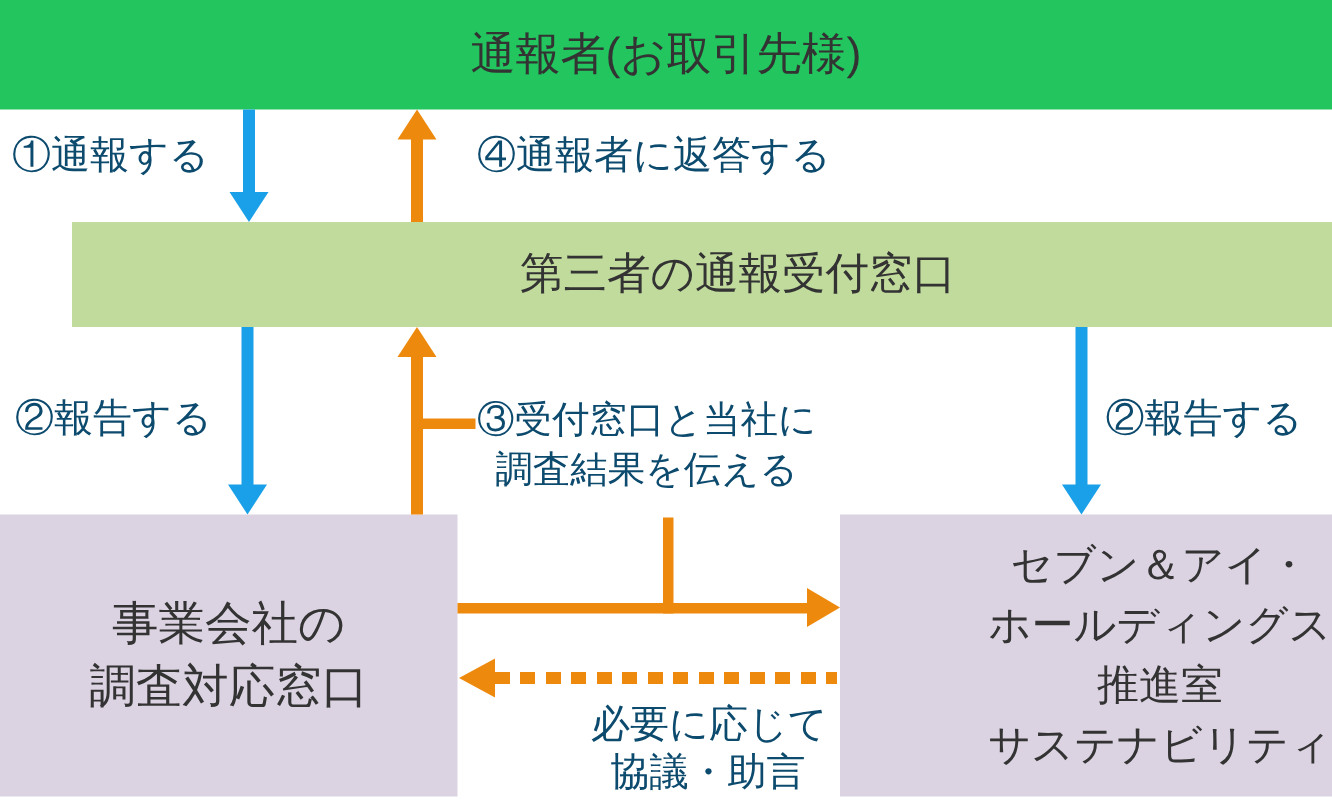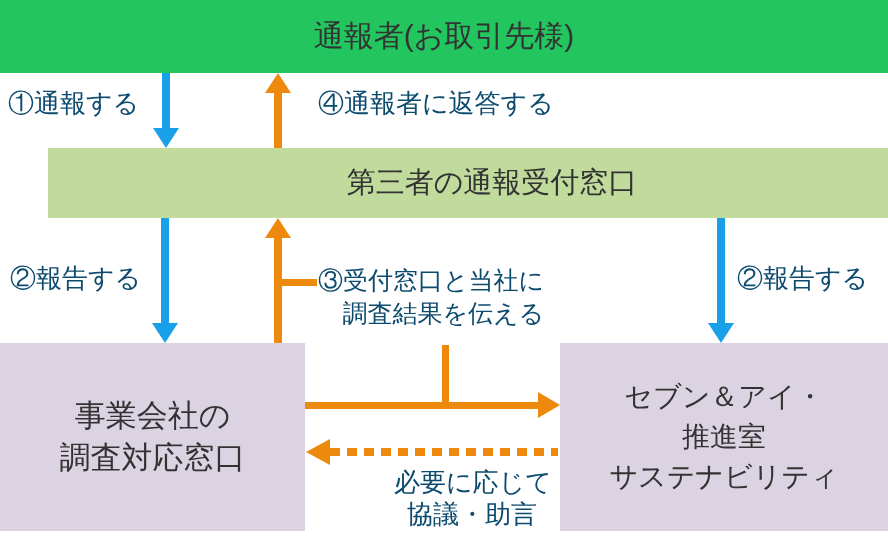--- a/index.html
+++ b/index.html
@@ -8,21 +8,21 @@
     background:#ffffff; font-family:"Liberation Sans", sans-serif; color:#333333;
   }
   
   .band, .box {
     position:absolute; display:flex; align-items:center; justify-content:center;
     text-align:center; color:#333333;
   }
   .band-reporter   { left:0; top:0;   width:888px; height:73px;  background:#22c55e; font-size:30px; }
   .band-reception  { left:0; top:148px; width:888px; height:70px; background:#C0DB9C; font-size:29px;margin-left:48px; }
   .box-left  { left:0;     top:343px; width:305px; height:188px; background:#DCD3E2; font-size:31px; line-height:42px;justify-content:center; }
-  .box-right { left:560px; top:343px; width:328px; height:188px; background:#DCD3E2; font-size:28px; line-height:40px; }
+  .box-right { left:560px; top:343px; width:328px; height:188px; background:#DCD3E2; font-size:28px; line-height:40px;justify-content:flex-end; }
   .box .line { display:block; }
 
   
   .v-arrow { position:absolute; width:26px; }
   .v-arrow .shaft { position:absolute; left:9px; width:8px; }
   .v-arrow .head  { position:absolute; left:0; width:0; height:0;
                     border-left:13px solid transparent; border-right:13px solid transparent; }
   .v-arrow.down .shaft { top:0; bottom:18px; }
   .v-arrow.down .head  { bottom:0; border-top:20px solid; }
   .v-arrow.up .shaft   { top:18px; bottom:0; }
@@ -52,21 +52,21 @@
                   border-top:13px solid transparent; border-bottom:13px solid transparent;
                   border-right:24px solid #ED8A0E; }
 
   
   .lbl { position:absolute; font-size:26px; white-space:nowrap; color:#0c4a6e; }
   .lbl-step1  { left:8px;   top:86px; }
   .lbl-step4  { left:318px; top:86px; }
   .lbl-step2L { left:10px;  top:261px; }
   .lbl-step2R { left:737px; top:261px; }
   .lbl-step3  { left:318px; top:264px; font-size:25px; line-height:33px; text-align:center; }
-  .lbl-step3 span { display:block;text-align:right; }
+  .lbl-step3 span { display:block; }
   .lbl-consult { left:355px; top:466px; width:156px; font-size:26px; line-height:32px; text-align:center; white-space:nowrap;margin-left:39px; }
   .lbl-consult span { display:block; }
 </style>
 </head>
 <body>
 
 <div class="canvas">
 
   <div class="band band-reporter">
     <span>通報者(お取引先様)</span>
@@ -79,20 +79,21 @@
   <div class="box box-left">
     <div>
       <span class="line">事業会社の</span>
       <span class="line">調査対応窓口</span>
     </div>
   </div>
 
   <div class="box box-right">
     <div>
       <span class="line">セブン＆アイ・</span>
+      <span class="line">ホールディングス</span>
       <span class="line">推進室</span>
       <span class="line">サステナビリティ</span>
     </div>
   </div>
 
   <div class="v-arrow down blue arrow-blue-top">
     <div class="shaft"></div>
       <div class="head"></div>
   </div>
   <div class="v-arrow up orange arrow-orange-top">

